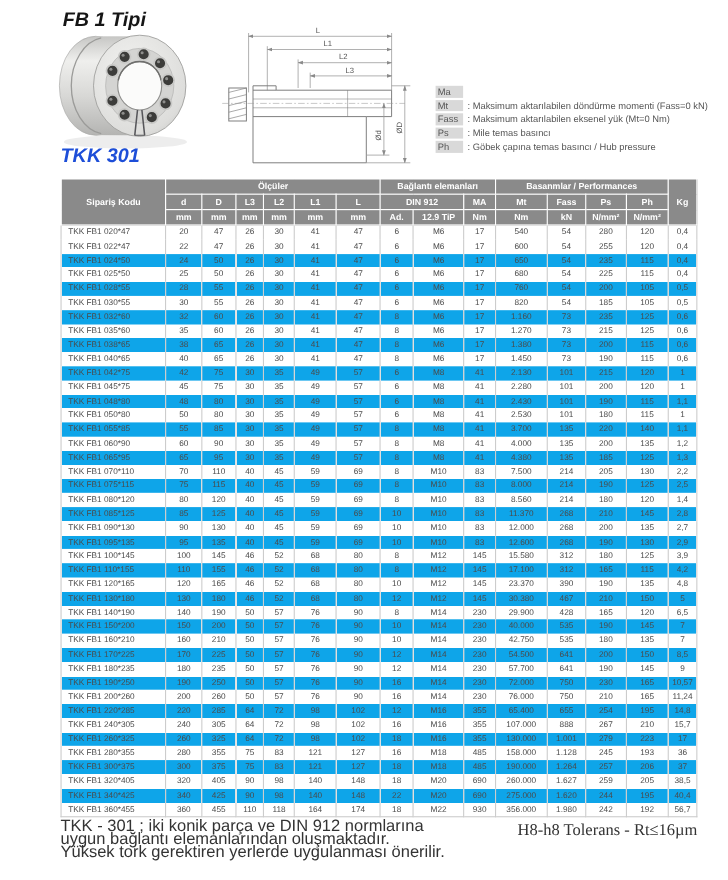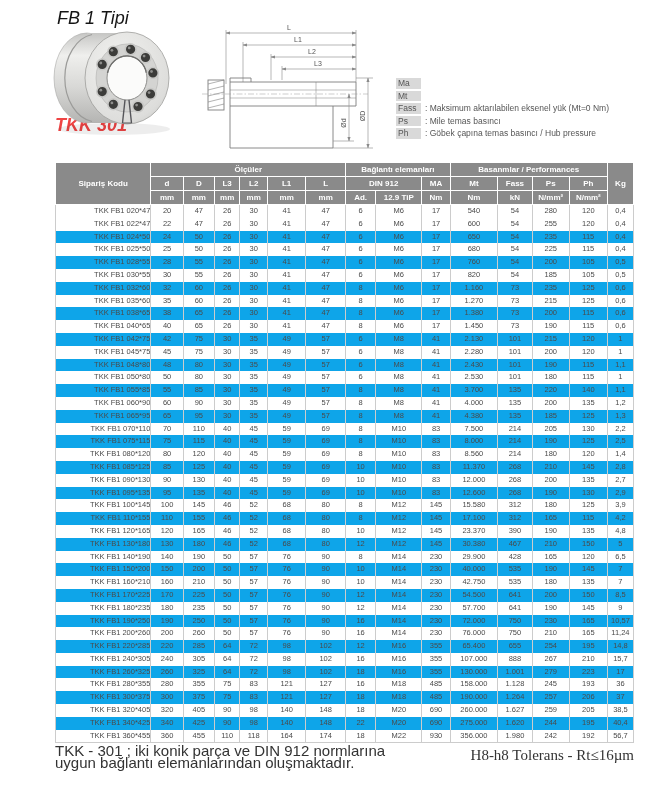--- a/index.html
+++ b/index.html
@@ -1,40 +1,40 @@
 <!DOCTYPE html>
 <html><head>
 <meta charset="utf-8">
 <style>
   html,body{margin:0;padding:0;}
   body{
     width:662px;height:800px;position:relative;background:#ffffff;
     font-family:"Liberation Sans", sans-serif;overflow:hidden;
   }
   
-  .title-type{position:absolute;left:57px;top:8px;font-size:18px;font-weight:normal;font-style:italic;color:#151515;}
-  .title-model{position:absolute;left:55px;top:115px;font-size:18px;font-weight:bold;font-style:italic;color:#ef4444;}
+  .title-type{position:absolute;left:57px;top:8px;font-size:18px;font-weight:bold;font-style:italic;color:#151515;}
+  .title-model{position:absolute;left:55px;top:131px;font-size:18px;font-weight:bold;font-style:italic;color:#1d4ed8;}
   .photo-wrap{position:absolute;left:42px;top:26px;width:140px;height:112px;}
   .drawing-wrap{position:absolute;left:196px;top:20px;width:190px;height:138px;}
   .legend{position:absolute;left:396px;top:78px;width:262px;}
   .legend-row{display:flex;align-items:flex-start;margin-bottom:2px;font-size:8.5px;color:#555;line-height:10.5px;}
   .legend-abbr{background:#d9d9d9;min-width:21px;padding:0 2px;margin-right:4px;flex:none;}
   .legend-desc{flex:1;}
   
   table.spec{position:absolute;left:55px;top:162px;width:579px;border-collapse:collapse;table-layout:fixed;}
   table.spec thead th{
     background:#8a8a8a;color:#ffffff;font-size:8px;font-weight:bold;
     border:1px solid #ffffff;height:13px;padding:0;line-height:13px;
   }
   table.spec tbody td{
     font-size:7.5px;color:#4a4a4a;text-align:center;height:12.8px;padding:0;
     border-left:1px solid #cccccc;border-right:1px solid #cccccc;line-height:12.8px;
     white-space:nowrap;overflow:hidden;
   }
-  table.spec tbody td:first-child{text-align:right;padding-left:6px;border-left:1px solid #cccccc;}
+  table.spec tbody td:first-child{text-align:left;padding-left:6px;border-left:1px solid #cccccc;}
   table.spec tbody tr:nth-of-type(2n+3){background:#0ea5e9;}
   table.spec tbody tr:last-child td{border-bottom:1px solid #cccccc;}
   
   .footer-left{position:absolute;left:55px;top:745px;}
   .footer-title{font-size:10.5px;font-weight:bold;color:#111;margin-bottom:2px;}
   .footer-line{font-size:15px;color:#333;line-height:12px;}
   .footer-right{position:absolute;right:28px;top:747px;font-size:15px;color:#333;font-family:Liberation Serif, serif;}
   
   .dim-label{font-family:"Liberation Sans",sans-serif;font-size:7px;fill:#555;}
 </style>
@@ -162,20 +162,21 @@
 </div>
 
 <div class="legend">
 
     <div class="legend-row">
       <span class="legend-abbr">Ma</span>
     </div>
 
     <div class="legend-row">
       <span class="legend-abbr">Mt</span>
+      <span class="legend-desc">: Maksimum aktarılabilen döndürme momenti (Fass=0 kN)</span>
     </div>
 
     <div class="legend-row">
       <span class="legend-abbr">Fass</span>
       <span class="legend-desc">: Maksimum aktarılabilen eksenel yük (Mt=0 Nm)</span>
     </div>
 
     <div class="legend-row">
       <span class="legend-abbr">Ps</span>
       <span class="legend-desc">: Mile temas basıncı</span>
@@ -999,14 +1000,15 @@
         <td>242</td>
         <td>192</td>
         <td>56,7</td>
       </tr>
     </tbody>
 </table>
 
 <div class="footer-left">
   <div class="footer-line">TKK - 301 ; iki konik parça ve DIN 912 normlarına</div>
   <div class="footer-line">uygun bağlantı elemanlarından oluşmaktadır.</div>
+  <div class="footer-line">Yüksek tork gerektiren yerlerde uygulanması önerilir.</div>
 </div>
 <div class="footer-right">H8-h8 Tolerans - Rt≤16µm</div>
 
 </body></html>

